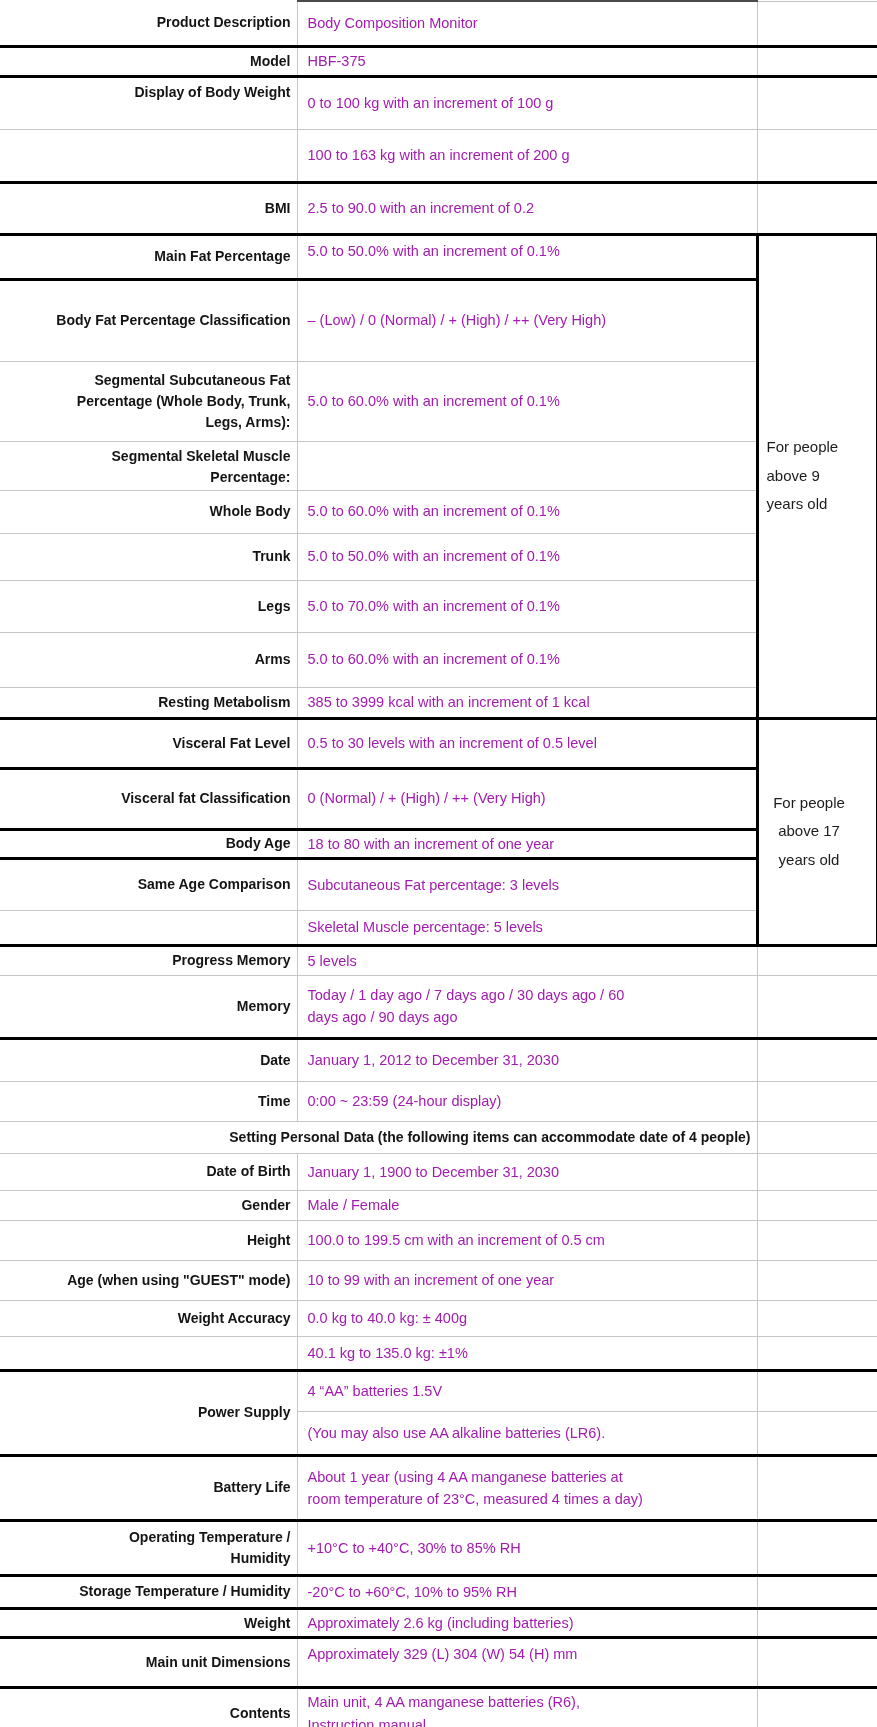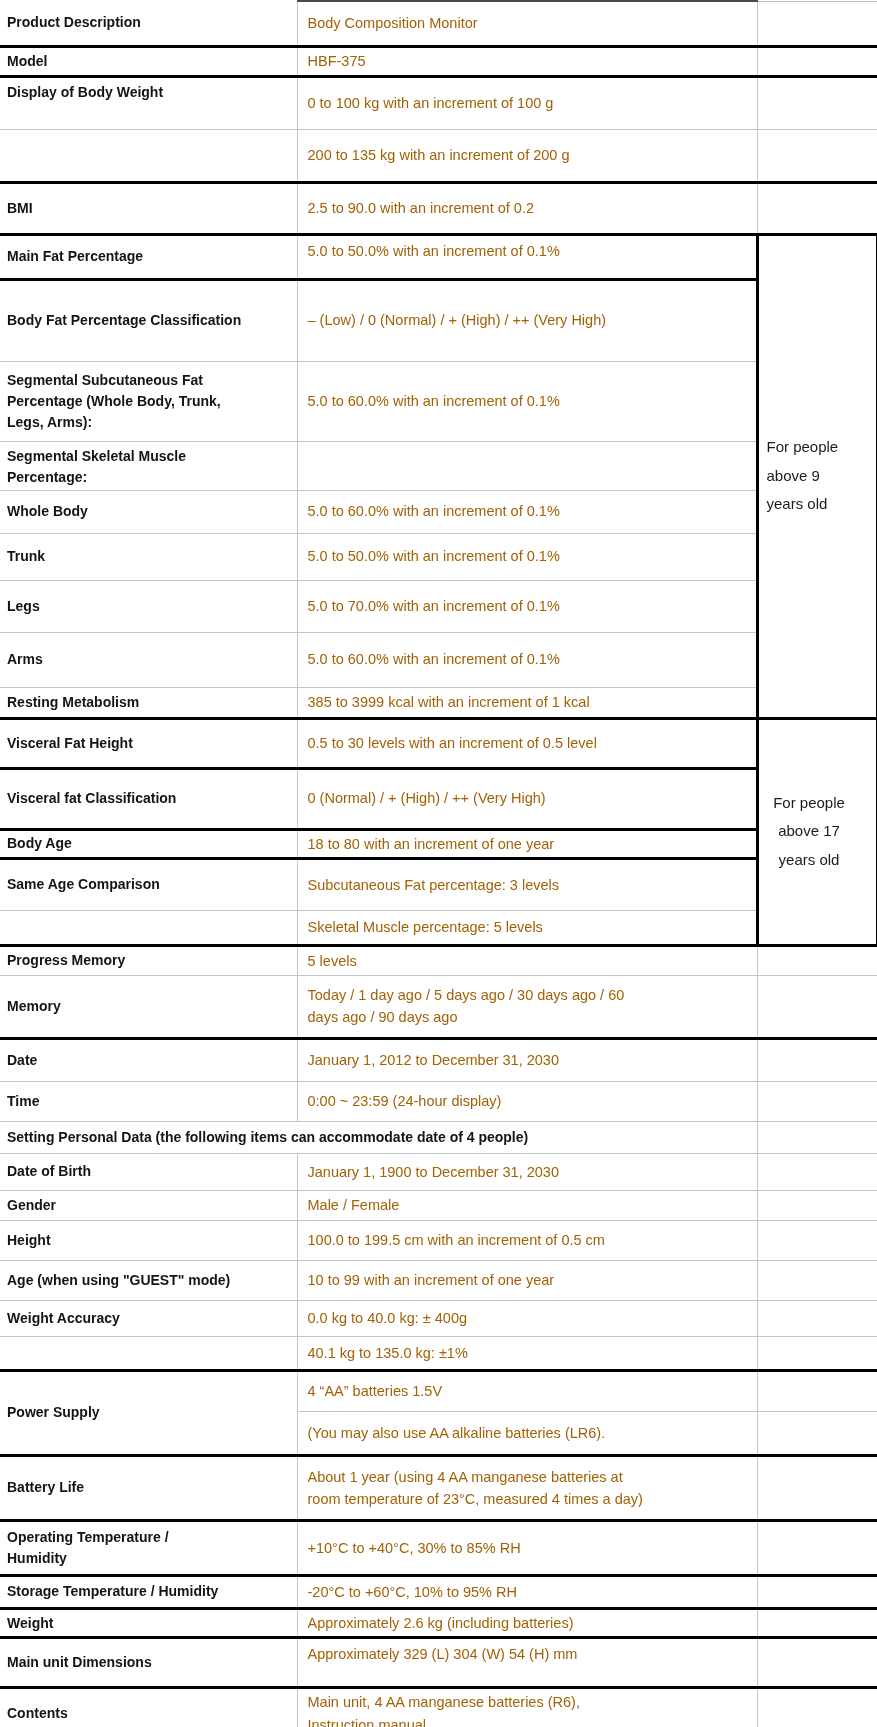--- a/index.html
+++ b/index.html
@@ -13,23 +13,24 @@
   td {
     vertical-align:middle;
     white-space:pre-line;
     overflow:hidden;
     border-bottom:1px solid #c6c6c6;
   }
   td.lab {
     font-size:14px; font-weight:700; color:#141414;
     padding:2px 6px 2px 7px; line-height:1.5;
     border-right:1px solid #c6c6c6;
+    text-align:right;
   }
   td.val {
-    font-size:14.5px; font-weight:400; color:#a16207;
+    font-size:14.5px; font-weight:400; color:#a21caf;
     padding:2px 8px 2px 10px; line-height:1.55;
     border-right:1px solid #c6c6c6;
   }
   td.c3 { border-right:none; }
   td.tk { border-bottom:3px solid #000; }
   td.vtop { vertical-align:top; padding-top:4px; }
   td.note {
     border:3px solid #000;
     font-size:15px; color:#1c1c1c; line-height:1.9;
     padding:0 24px 0 8px;
@@ -60,21 +61,21 @@
       <td class="val tk">HBF-375</td>
       <td class="c3 tk"></td>
     </tr>
     <tr style="height:53px">
       <td class="lab vtop">Display of Body Weight</td>
       <td class="val">0 to 100 kg with an increment of 100 g</td>
       <td class="c3"></td>
     </tr>
     <tr style="height:53px">
       <td class="lab tk"></td>
-      <td class="val tk">200 to 135 kg with an increment of 200 g</td>
+      <td class="val tk">100 to 163 kg with an increment of 200 g</td>
       <td class="c3 tk"></td>
     </tr>
     <tr style="height:52px">
       <td class="lab tk">BMI</td>
       <td class="val tk">2.5 to 90.0 with an increment of 0.2</td>
       <td class="c3 tk"></td>
     </tr>
     <tr style="height:45px">
       <td class="lab tk">Main Fat Percentage</td>
       <td class="val tk vtop">5.0 to 50.0% with an increment of 0.1%</td>
@@ -111,21 +112,21 @@
     </tr>
     <tr style="height:55px">
       <td class="lab">Arms</td>
       <td class="val">5.0 to 60.0% with an increment of 0.1%</td>
     </tr>
     <tr style="height:31px">
       <td class="lab tk">Resting Metabolism</td>
       <td class="val tk">385 to 3999 kcal with an increment of 1 kcal</td>
     </tr>
     <tr style="height:50px">
-      <td class="lab tk">Visceral Fat Height</td>
+      <td class="lab tk">Visceral Fat Level</td>
       <td class="val tk">0.5 to 30 levels with an increment of 0.5 level</td>
       <td class="note note-center" rowspan="5">For people
 above 17
 years old</td>
     </tr>
     <tr style="height:61px">
       <td class="lab tk">Visceral fat Classification</td>
       <td class="val tk">0 (Normal) / + (High) / ++ (Very High)</td>
     </tr>
     <tr style="height:27px">
@@ -140,21 +141,21 @@
       <td class="lab tk"></td>
       <td class="val tk">Skeletal Muscle percentage: 5 levels</td>
     </tr>
     <tr style="height:30px">
       <td class="lab">Progress Memory</td>
       <td class="val">5 levels</td>
       <td class="c3"></td>
     </tr>
     <tr style="height:63px">
       <td class="lab tk">Memory</td>
-      <td class="val tk">Today / 1 day ago / 5 days ago / 30 days ago /  60
+      <td class="val tk">Today / 1 day ago / 7 days ago / 30 days ago /  60
 days ago / 90 days ago</td>
       <td class="c3 tk"></td>
     </tr>
     <tr style="height:43px">
       <td class="lab">Date</td>
       <td class="val">January 1, 2012 to December 31, 2030</td>
       <td class="c3"></td>
     </tr>
     <tr style="height:40px">
       <td class="lab">Time</td>

